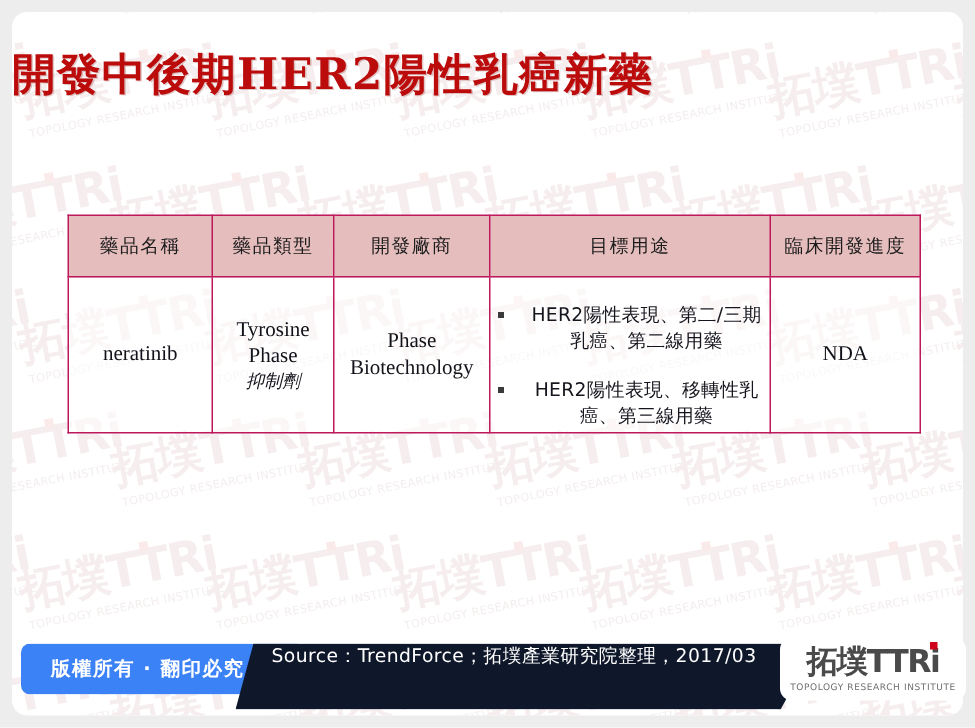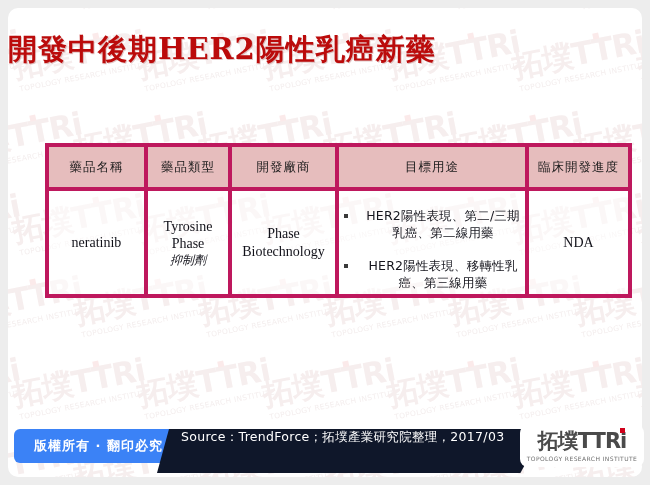--- a/index.html
+++ b/index.html
@@ -109,21 +109,21 @@
     top: 135px;
     z-index: 5;
   }
   table.data {
     border-collapse: collapse;
     width: 563px;
     background: transparent;
     table-layout: fixed;
   }
   table.data th, table.data td {
-    border: 4px solid #be185d;
+    border: 1px solid #be185d;
     padding: 0;
     vertical-align: middle;
   }
   table.data thead th {
     background: #e6bdbd;
     height: 40px;
     font-family: "DejaVu Sans", "Liberation Sans", sans-serif;
     font-weight: normal;
     font-size: 12.5px;
     color: #1c1c1c;

